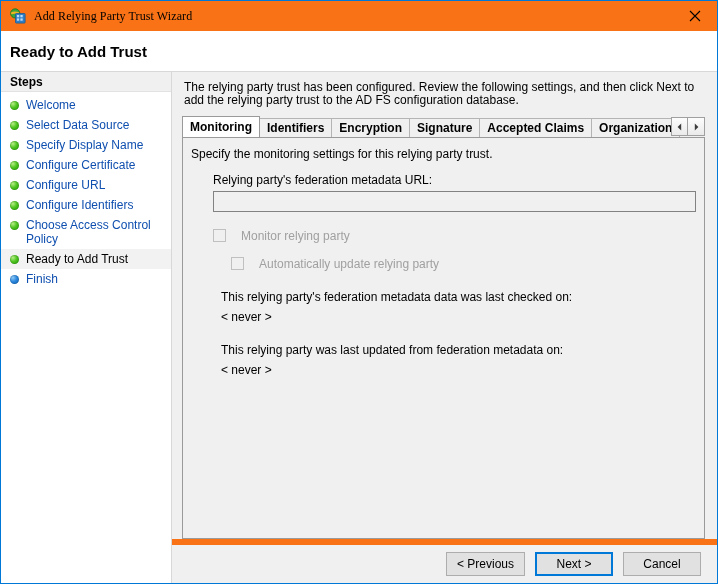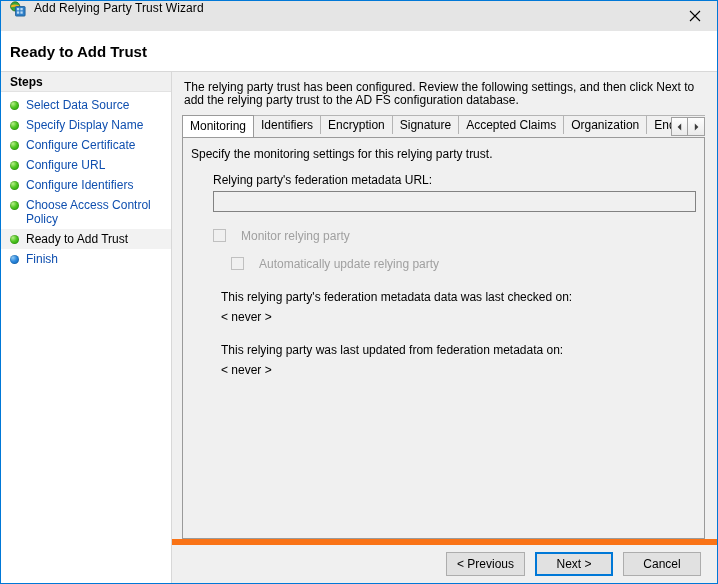--- a/index.html
+++ b/index.html
@@ -26,22 +26,24 @@
     background: #ffffff;
     display: flex;
     flex-direction: column;
   }
 
   
   .titlebar {
     position: relative;
     height: 30px;
     flex: 0 0 30px;
-    background: #e5e5e5;
-    display: flex;
+    background: #f97316;
+    display: flex;
+    align-items: center;
+    font-family: Liberation Serif, serif;
   }
   .title-icon {
     width: 16px;
     height: 16px;
     margin-left: 9px;
     margin-right: 8px;
     flex: 0 0 16px;
     position: relative;
   }
   .title-text {
@@ -169,24 +171,26 @@
   
   .tabctl {
     margin: 0 12px 0 10px;
     flex: 1 1 auto;
     display: flex;
     flex-direction: column;
     min-height: 0;
   }
   .tabstrip {
     display: flex;
+    align-items: flex-end;
     height: 22px;
     flex: 0 0 22px;
     position: relative;
     overflow: hidden;
+    font-weight: bold;
   }
   .tab {
     height: 19px;
     line-height: 19px;
     padding: 0 7px;
     font-size: 12px;
     color: #000000;
     background: #f0f0f0;
     border: 1px solid #b4b4b4;
     border-bottom: none;
@@ -347,20 +351,24 @@
   </div>
   <div class="header-rule"></div>
 
   <div class="body-area">
 
     <div class="sidebar">
       <div class="steps-header">Steps</div>
       <div class="steps-list">
         <div class="step-item">
           <span class="step-bullet"></span>
+          <span class="step-label">Welcome</span>
+        </div>
+        <div class="step-item">
+          <span class="step-bullet"></span>
           <span class="step-label">Select Data Source</span>
         </div>
         <div class="step-item">
           <span class="step-bullet"></span>
           <span class="step-label">Specify Display Name</span>
         </div>
         <div class="step-item">
           <span class="step-bullet"></span>
           <span class="step-label">Configure Certificate</span>
         </div>

